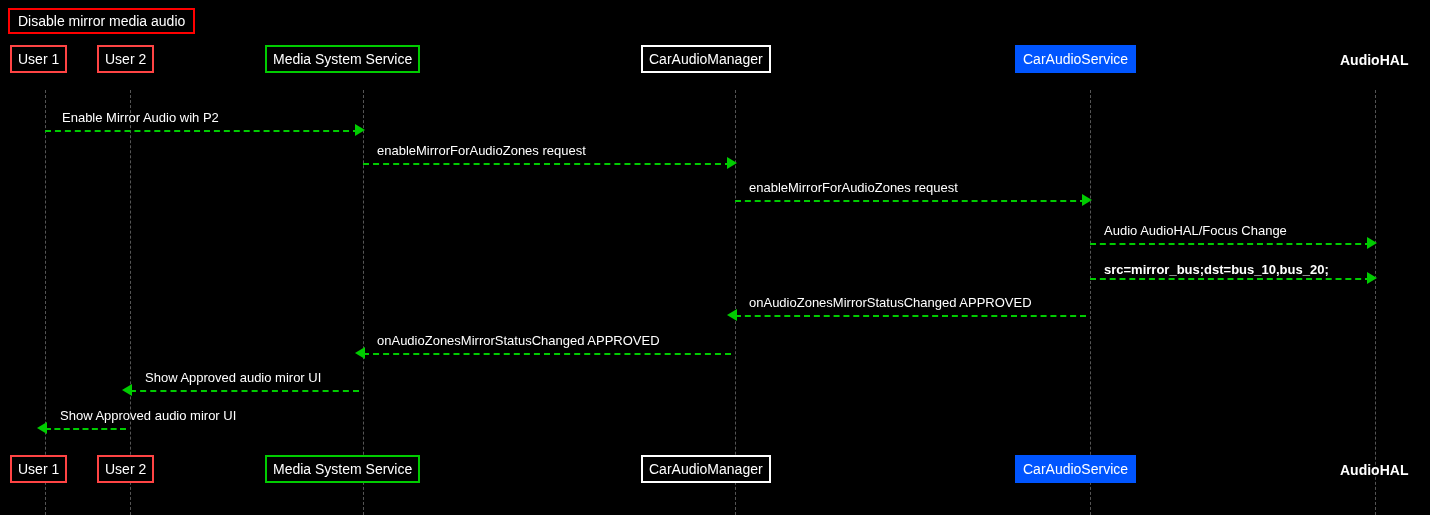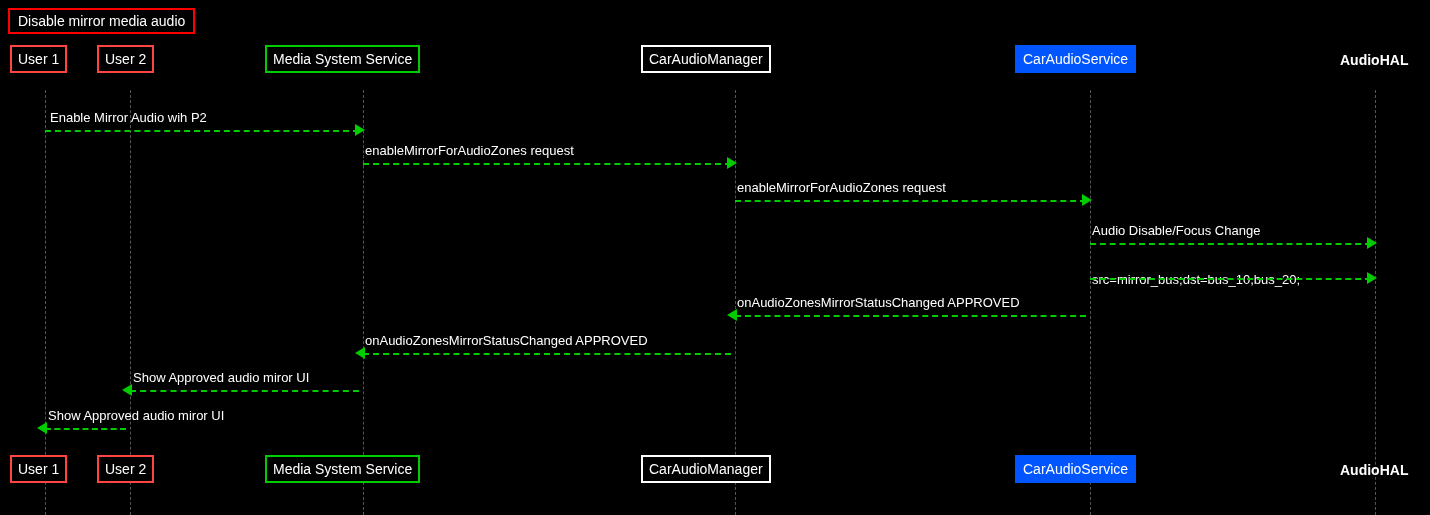--- a/index.html
+++ b/index.html
@@ -38,20 +38,21 @@
       position: absolute;
       border-left: 1px dashed #555;
       top: 0;
       height: 515px;
     }
     
     .arrow-label {
       position: absolute;
       white-space: nowrap;
       font-size: 13px;
+      margin-left: 12px;
     }
     .arrow-line {
       position: absolute;
       height: 0;
       border-top: 2px dashed #00cc00;
     }
     .arrow-head-right {
       position: absolute;
       width: 0;
       height: 0;
@@ -152,26 +153,26 @@
   <div class="arrow-line" style="left:363px; top:163px; width:368px;"></div>
   <div class="arrow-head-right" style="left:727px; top:157px;"></div>
 
   <div class="arrow-label" style="left:737px; top:180px;">
     <span>enableMirrorForAudioZones request</span>
   </div>
   <div class="arrow-line" style="left:735px; top:200px; width:351px;"></div>
   <div class="arrow-head-right" style="left:1082px; top:194px;"></div>
 
   <div class="arrow-label" style="left:1092px; top:223px;">
-    <span>Audio Disable/Focus Change</span>
+    <span>Audio AudioHAL/Focus Change</span>
   </div>
   <div class="arrow-line" style="left:1090px; top:243px; width:281px;"></div>
   <div class="arrow-head-right" style="left:1367px; top:237px;"></div>
 
-  <div class="arrow-label" style="left:1092px; top:272px;">
+  <div class="arrow-label" style="left:1092px; top:262px;font-weight:bold;">
     <span>src=mirror_bus;dst=bus_10,bus_20;</span>
   </div>
   <div class="arrow-line" style="left:1090px; top:278px; width:281px;"></div>
   <div class="arrow-head-right" style="left:1367px; top:272px;"></div>
 
   <div class="arrow-label" style="left:737px; top:295px;">
     <span>onAudioZonesMirrorStatusChanged APPROVED</span>
   </div>
   <div class="arrow-line" style="left:735px; top:315px; width:351px;"></div>
   <div class="arrow-head-left" style="left:727px; top:309px;"></div>

